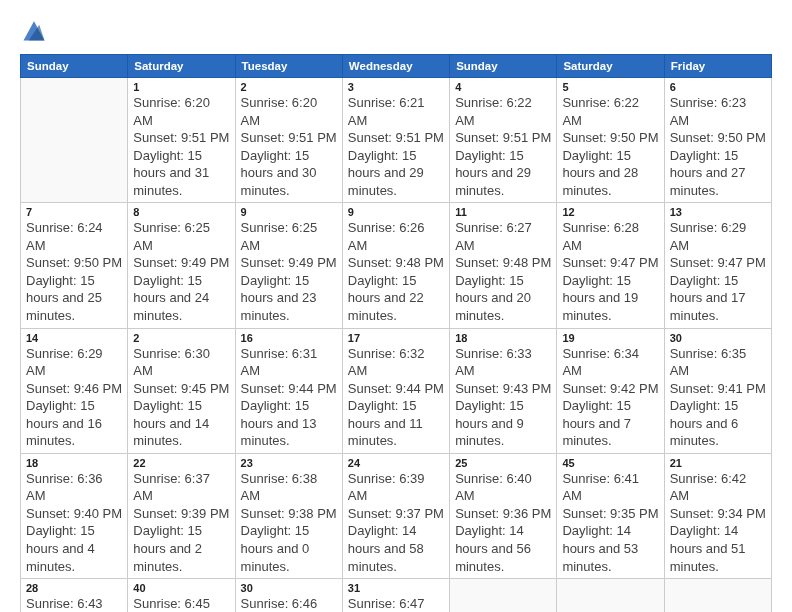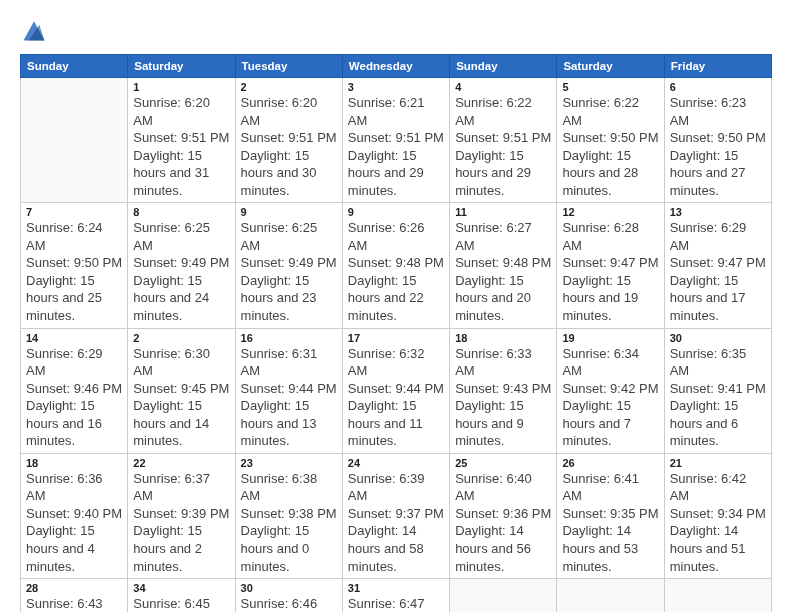--- a/index.html
+++ b/index.html
@@ -235,35 +235,35 @@
           </td>
           <td>
             <span class="cell-day">24</span>
             <div class="cell-info">Sunrise: 6:39 AM<br>Sunset: 9:37 PM<br>Daylight: 14 hours and 58 minutes.</div>
           </td>
           <td>
             <span class="cell-day">25</span>
             <div class="cell-info">Sunrise: 6:40 AM<br>Sunset: 9:36 PM<br>Daylight: 14 hours and 56 minutes.</div>
           </td>
           <td>
-            <span class="cell-day">26</span>
+            <span class="cell-day">45</span>
             <div class="cell-info">Sunrise: 6:41 AM<br>Sunset: 9:35 PM<br>Daylight: 14 hours and 53 minutes.</div>
           </td>
           <td>
             <span class="cell-day">21</span>
             <div class="cell-info">Sunrise: 6:42 AM<br>Sunset: 9:34 PM<br>Daylight: 14 hours and 51 minutes.</div>
           </td>
         </tr>
         <tr>
           <td>
             <span class="cell-day">28</span>
             <div class="cell-info">Sunrise: 6:43 AM<br>Sunset: 9:33 PM<br>Daylight: 14 hours and 49 minutes.</div>
           </td>
           <td>
-            <span class="cell-day">34</span>
+            <span class="cell-day">40</span>
             <div class="cell-info">Sunrise: 6:45 AM<br>Sunset: 9:32 PM<br>Daylight: 14 hours and 47 minutes.</div>
           </td>
           <td>
             <span class="cell-day">30</span>
             <div class="cell-info">Sunrise: 6:46 AM<br>Sunset: 9:31 PM<br>Daylight: 14 hours and 45 minutes.</div>
           </td>
           <td>
             <span class="cell-day">31</span>
             <div class="cell-info">Sunrise: 6:47 AM<br>Sunset: 9:30 PM<br>Daylight: 14 hours and 42 minutes.</div>
           </td>

